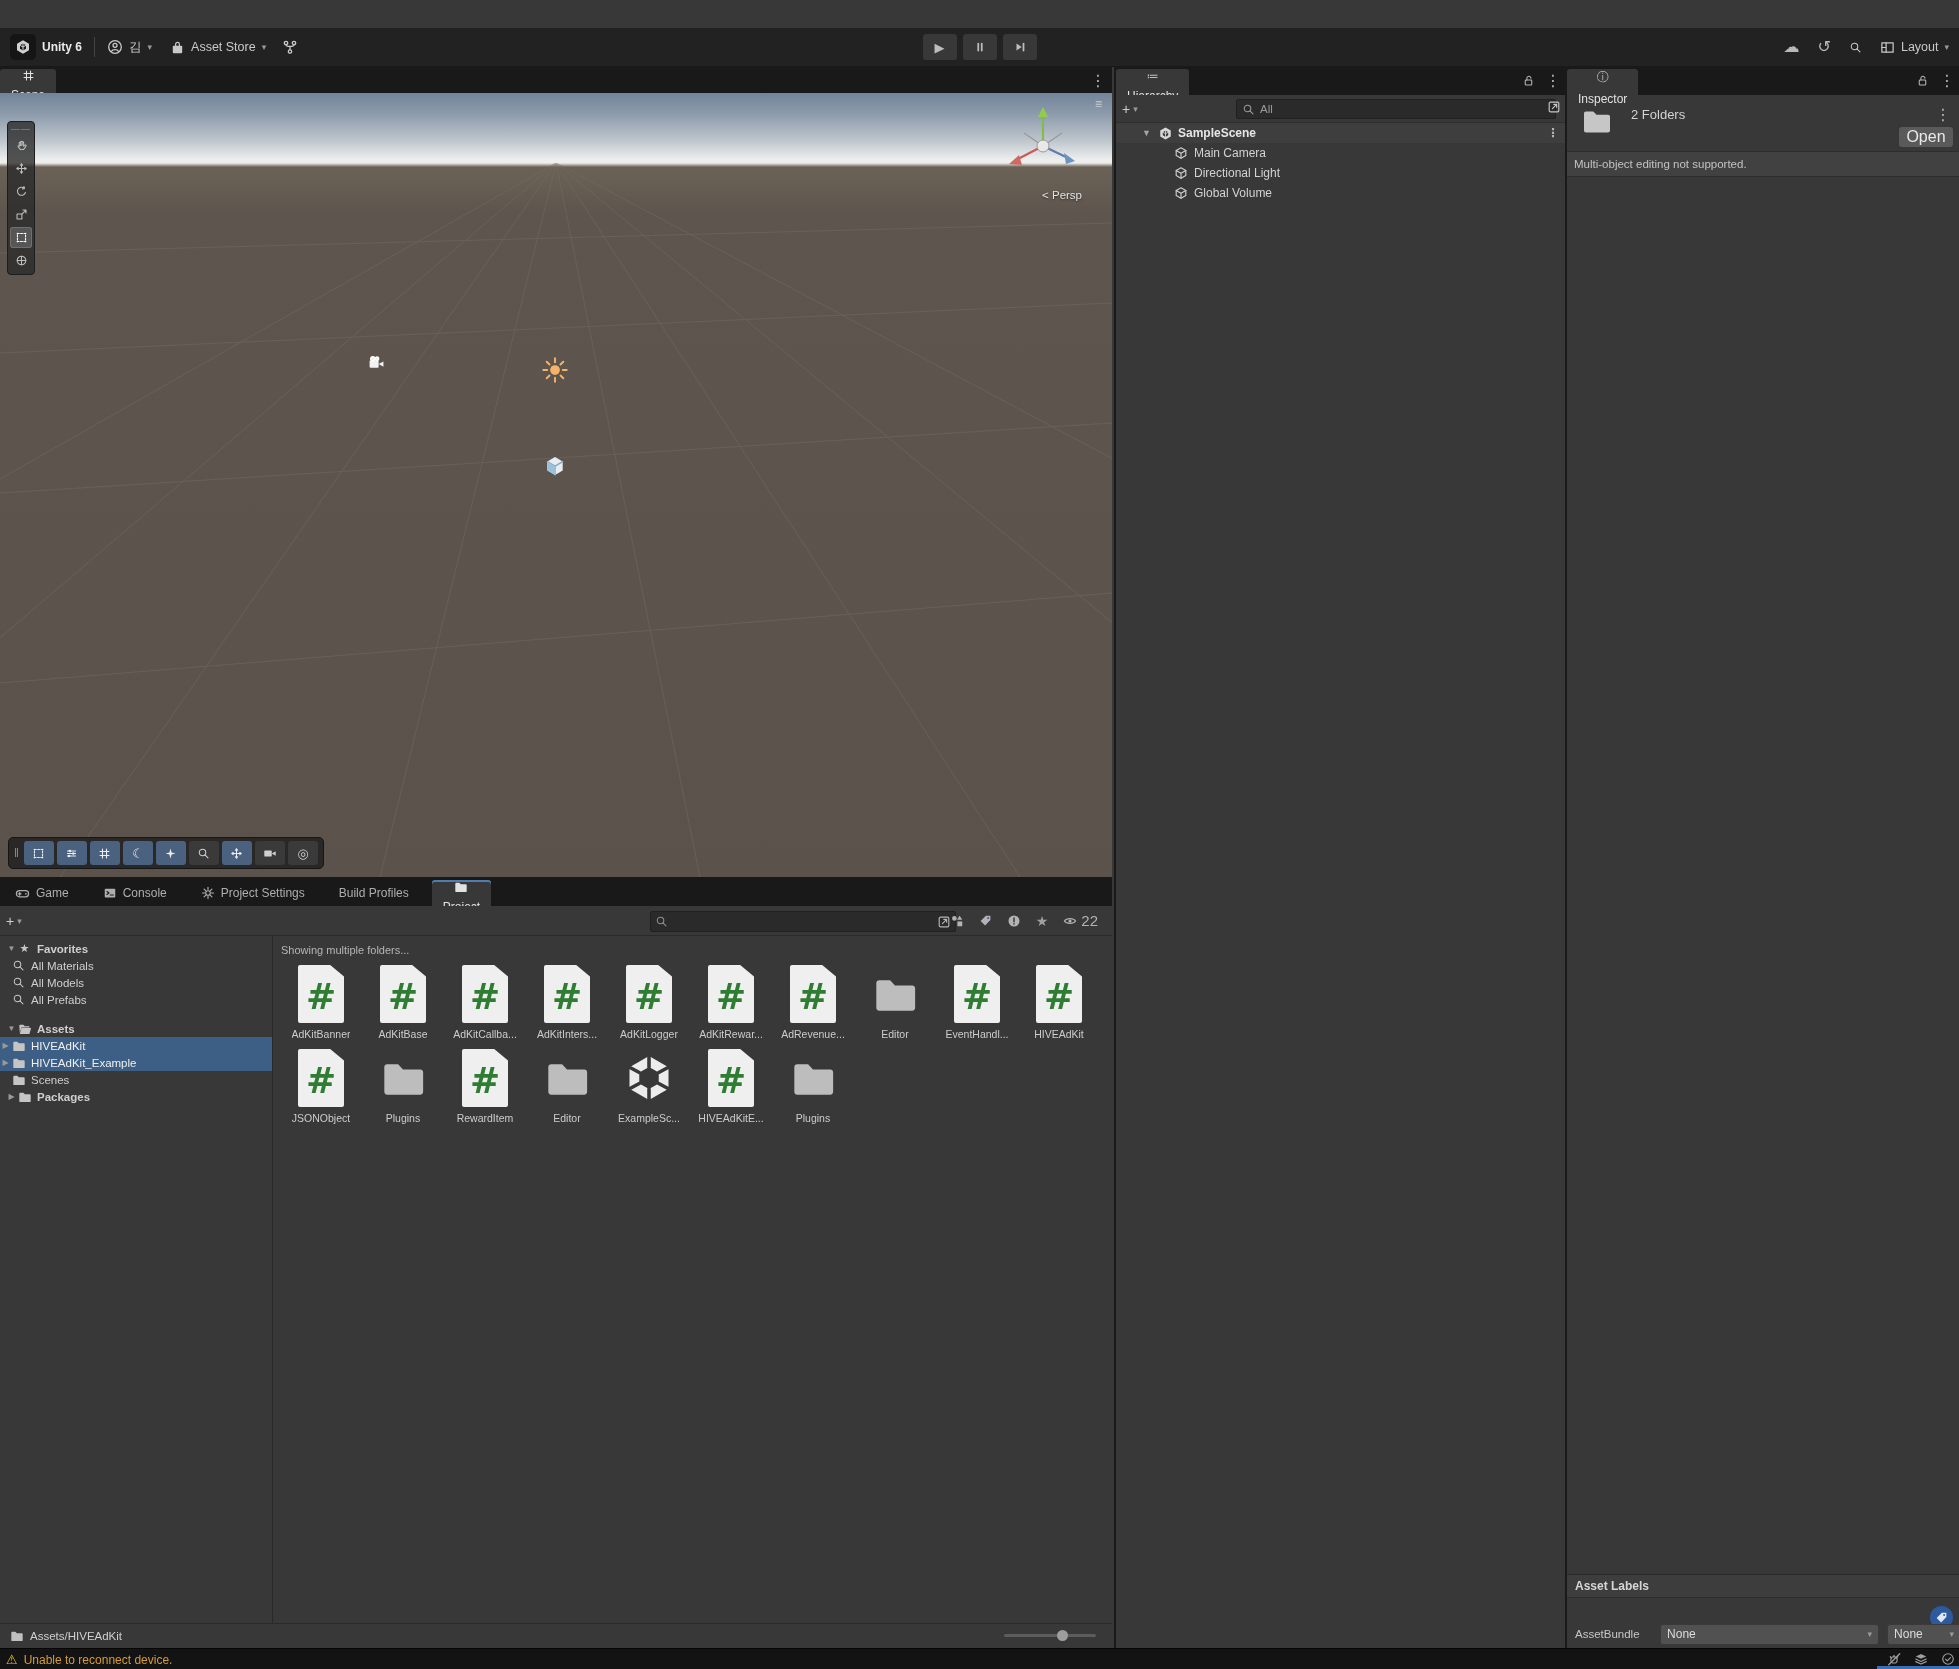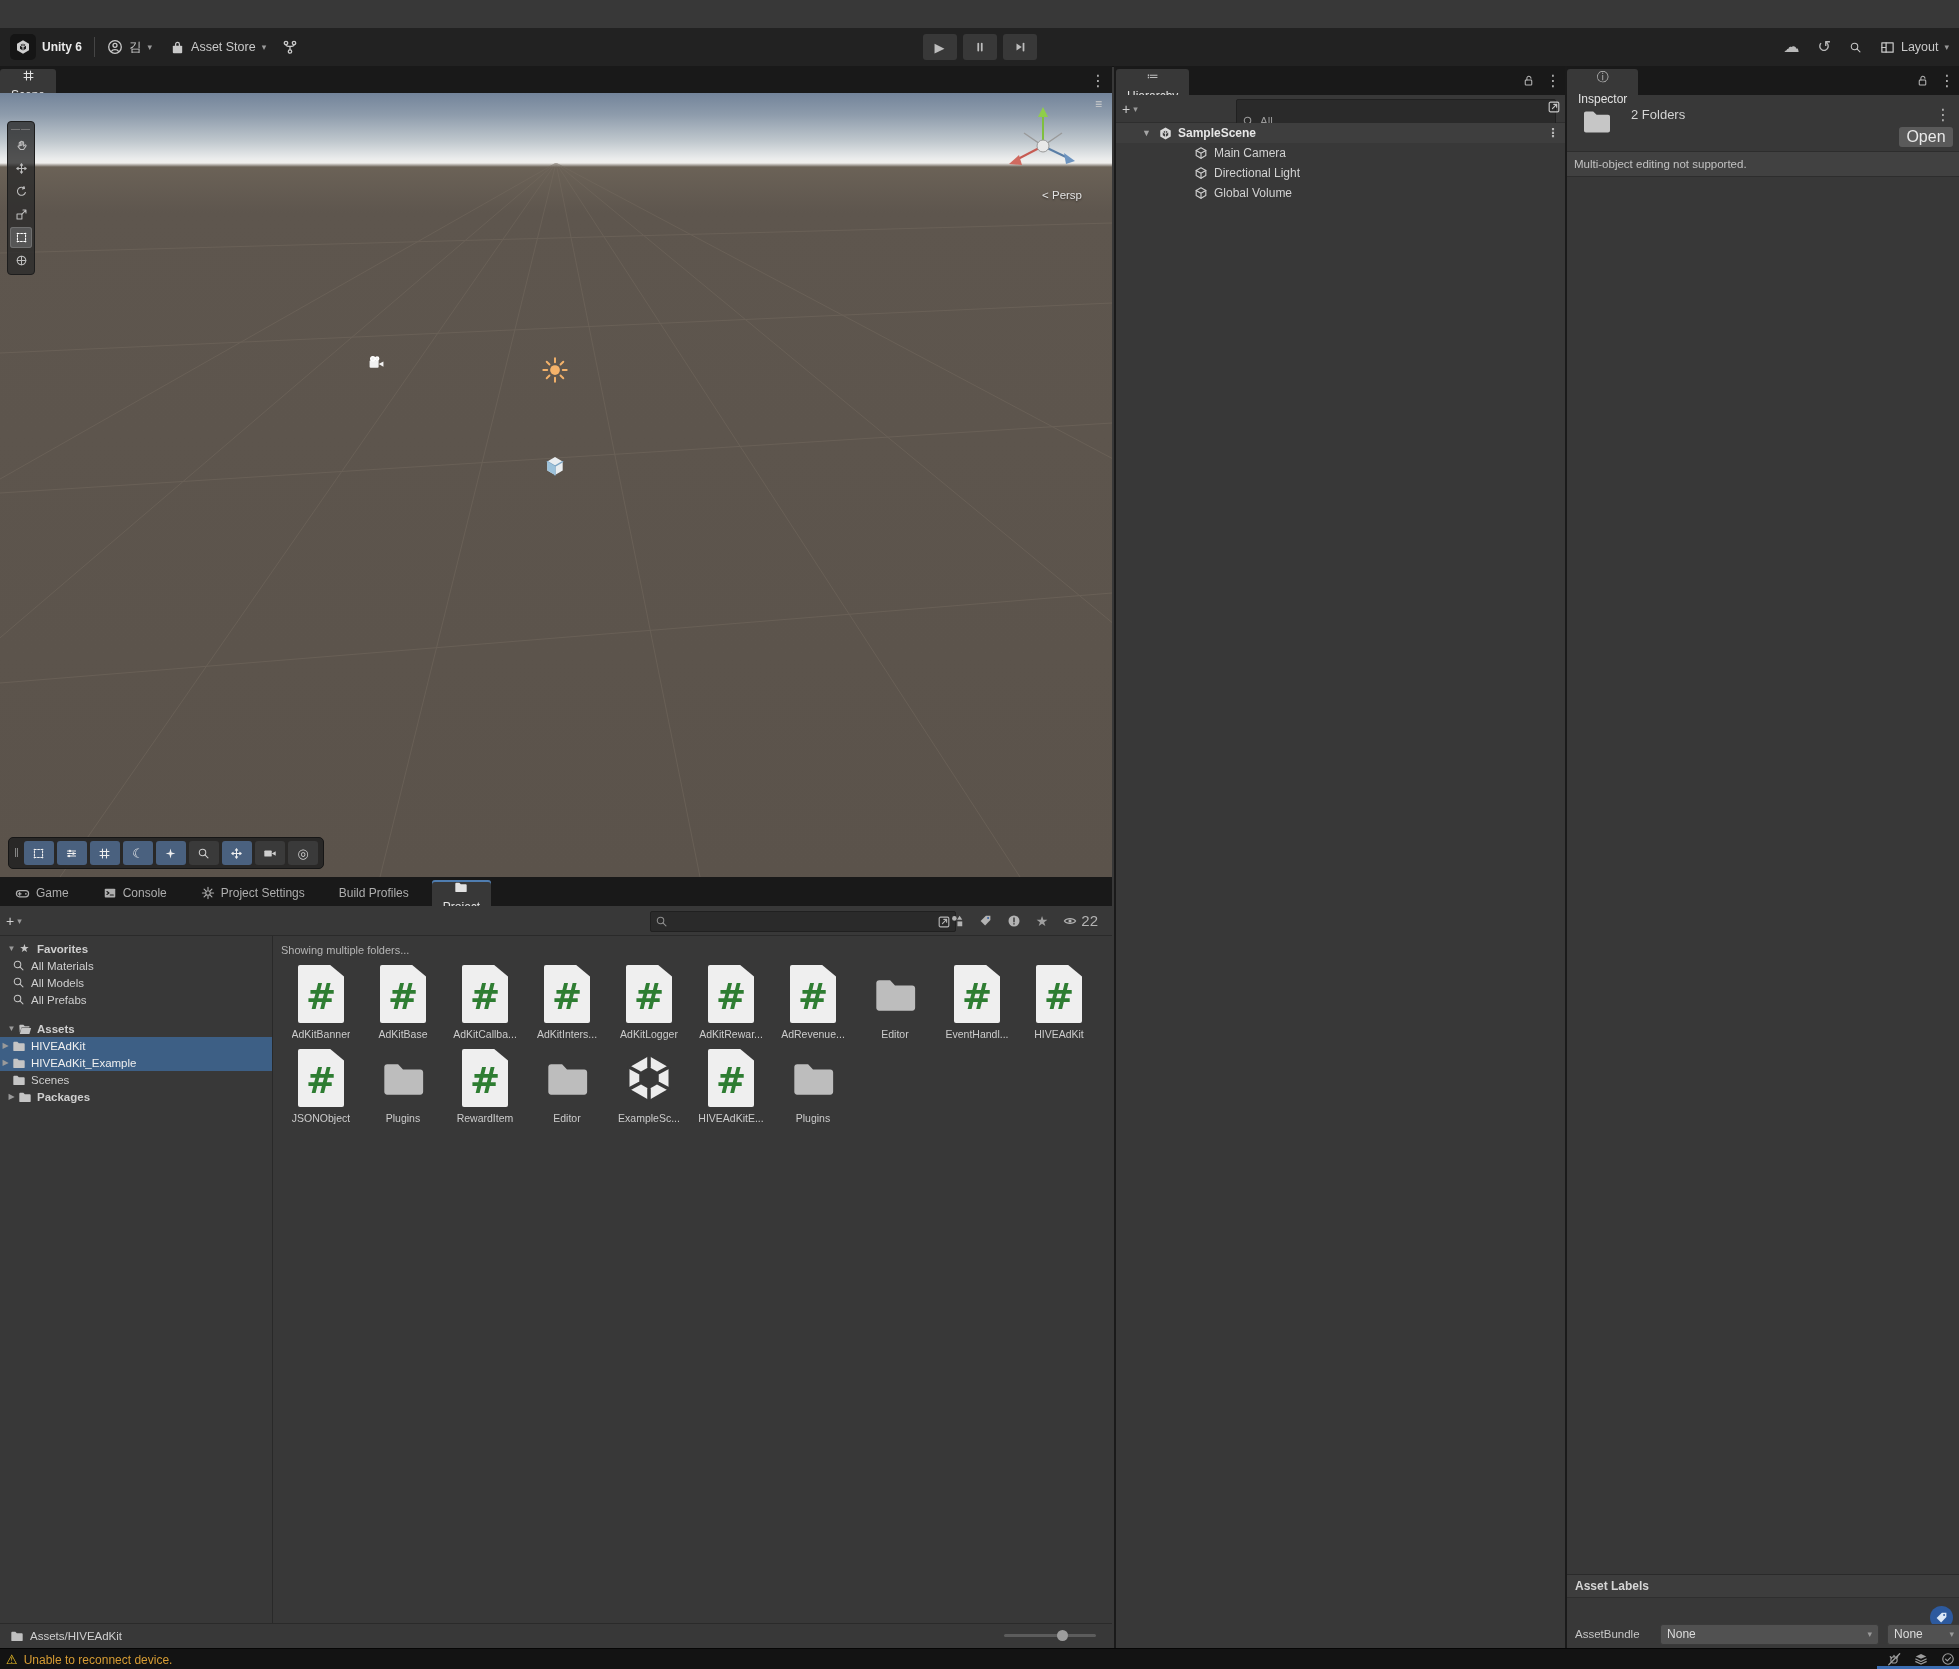--- a/index.html
+++ b/index.html
@@ -90,29 +90,29 @@
   .page span{color:#2e7d32;font-weight:bold;font-size:36px;margin-top:4px;font-family:"DejaVu Sans",sans-serif;}
   .tile-label{margin-top:2px;font-size:10.5px;color:#cccccc;max-width:80px;overflow:hidden;white-space:nowrap;text-align:center;}
   #project-footer{height:24px;border-top:1px solid #2a2a2a;background:#383838;display:flex;align-items:center;padding:0 10px;gap:6px;position:relative;}
   #footer-path{font-size:11.5px;color:#cfcfcf;}
   #zoom-slider{position:absolute;right:16px;top:10px;width:92px;height:3px;background:#5c5c5c;border-radius:2px;}
   #zoom-knob{position:absolute;left:58%;top:-4px;width:11px;height:11px;border-radius:50%;background:#9d9d9d;}
   
   #hierarchy-panel{position:absolute;left:1114px;top:66px;width:451px;height:1582px;background:#383838;border-left:2px solid #1a1a1a;}
   .panel-toolbar{height:27px;background:#383838;border-bottom:1px solid #2e2e2e;display:flex;align-items:center;position:relative;padding-left:6px;}
   #hier-search{position:absolute;left:120px;top:4px;width:308px;height:18px;background:#2a2a2a;border:1px solid #202020;border-radius:2px;
-               display:flex;align-items:center;gap:5px;padding:12px 5px;font-size:11.5px;color:#9b9b9b;}
+               display:flex;align-items:center;gap:5px;padding:0 5px;font-size:11.5px;color:#9b9b9b;}
   .picker{color:#b5b5b5;}
   #hier-picker{position:absolute;right:6px;top:5px;}
   .tree-row{height:20px;display:flex;align-items:center;font-size:12px;color:#d2d2d2;position:relative;}
   .tree-row.root{background:#3e3e3e;font-weight:bold;color:#e6e6e6;}
   .tree-arrow{width:14px;margin-left:26px;font-size:9px;color:#a5a5a5;}
   .tree-ic{width:18px;margin-right:4px;color:#cfcfcf;}
   .tree-row .kebab-r{position:absolute;right:8px;color:#b5b5b5;}
-  .tree-row.child{padding-left:76px;}
+  .tree-row.child{padding-left:56px;}
   
   #inspector-panel{position:absolute;left:1565px;top:66px;width:394px;height:1582px;background:#383838;border-left:2px solid #1a1a1a;}
   #insp-header{position:relative;height:56px;}
   #insp-folder-icon{position:absolute;left:10px;top:10px;color:#c6c6c6;}
   #insp-title{position:absolute;left:64px;top:12px;font-size:13px;color:#d4d4d4;}
   #insp-kebab{position:absolute;right:10px;top:10px;color:#b5b5b5;}
   #open-btn{position:absolute;right:8px;top:32px;width:54px;height:20px;background:#5a5a5a;border-radius:3px;
             display:flex;align-items:center;justify-content:center;font-size:16px;color:#e9e9e9;}
   #insp-notice{margin:0;height:24px;background:#414141;border-top:1px solid #2d2d2d;border-bottom:1px solid #2d2d2d;
                display:flex;align-items:center;padding-left:7px;font-size:11.5px;color:#c2c2c2;}

